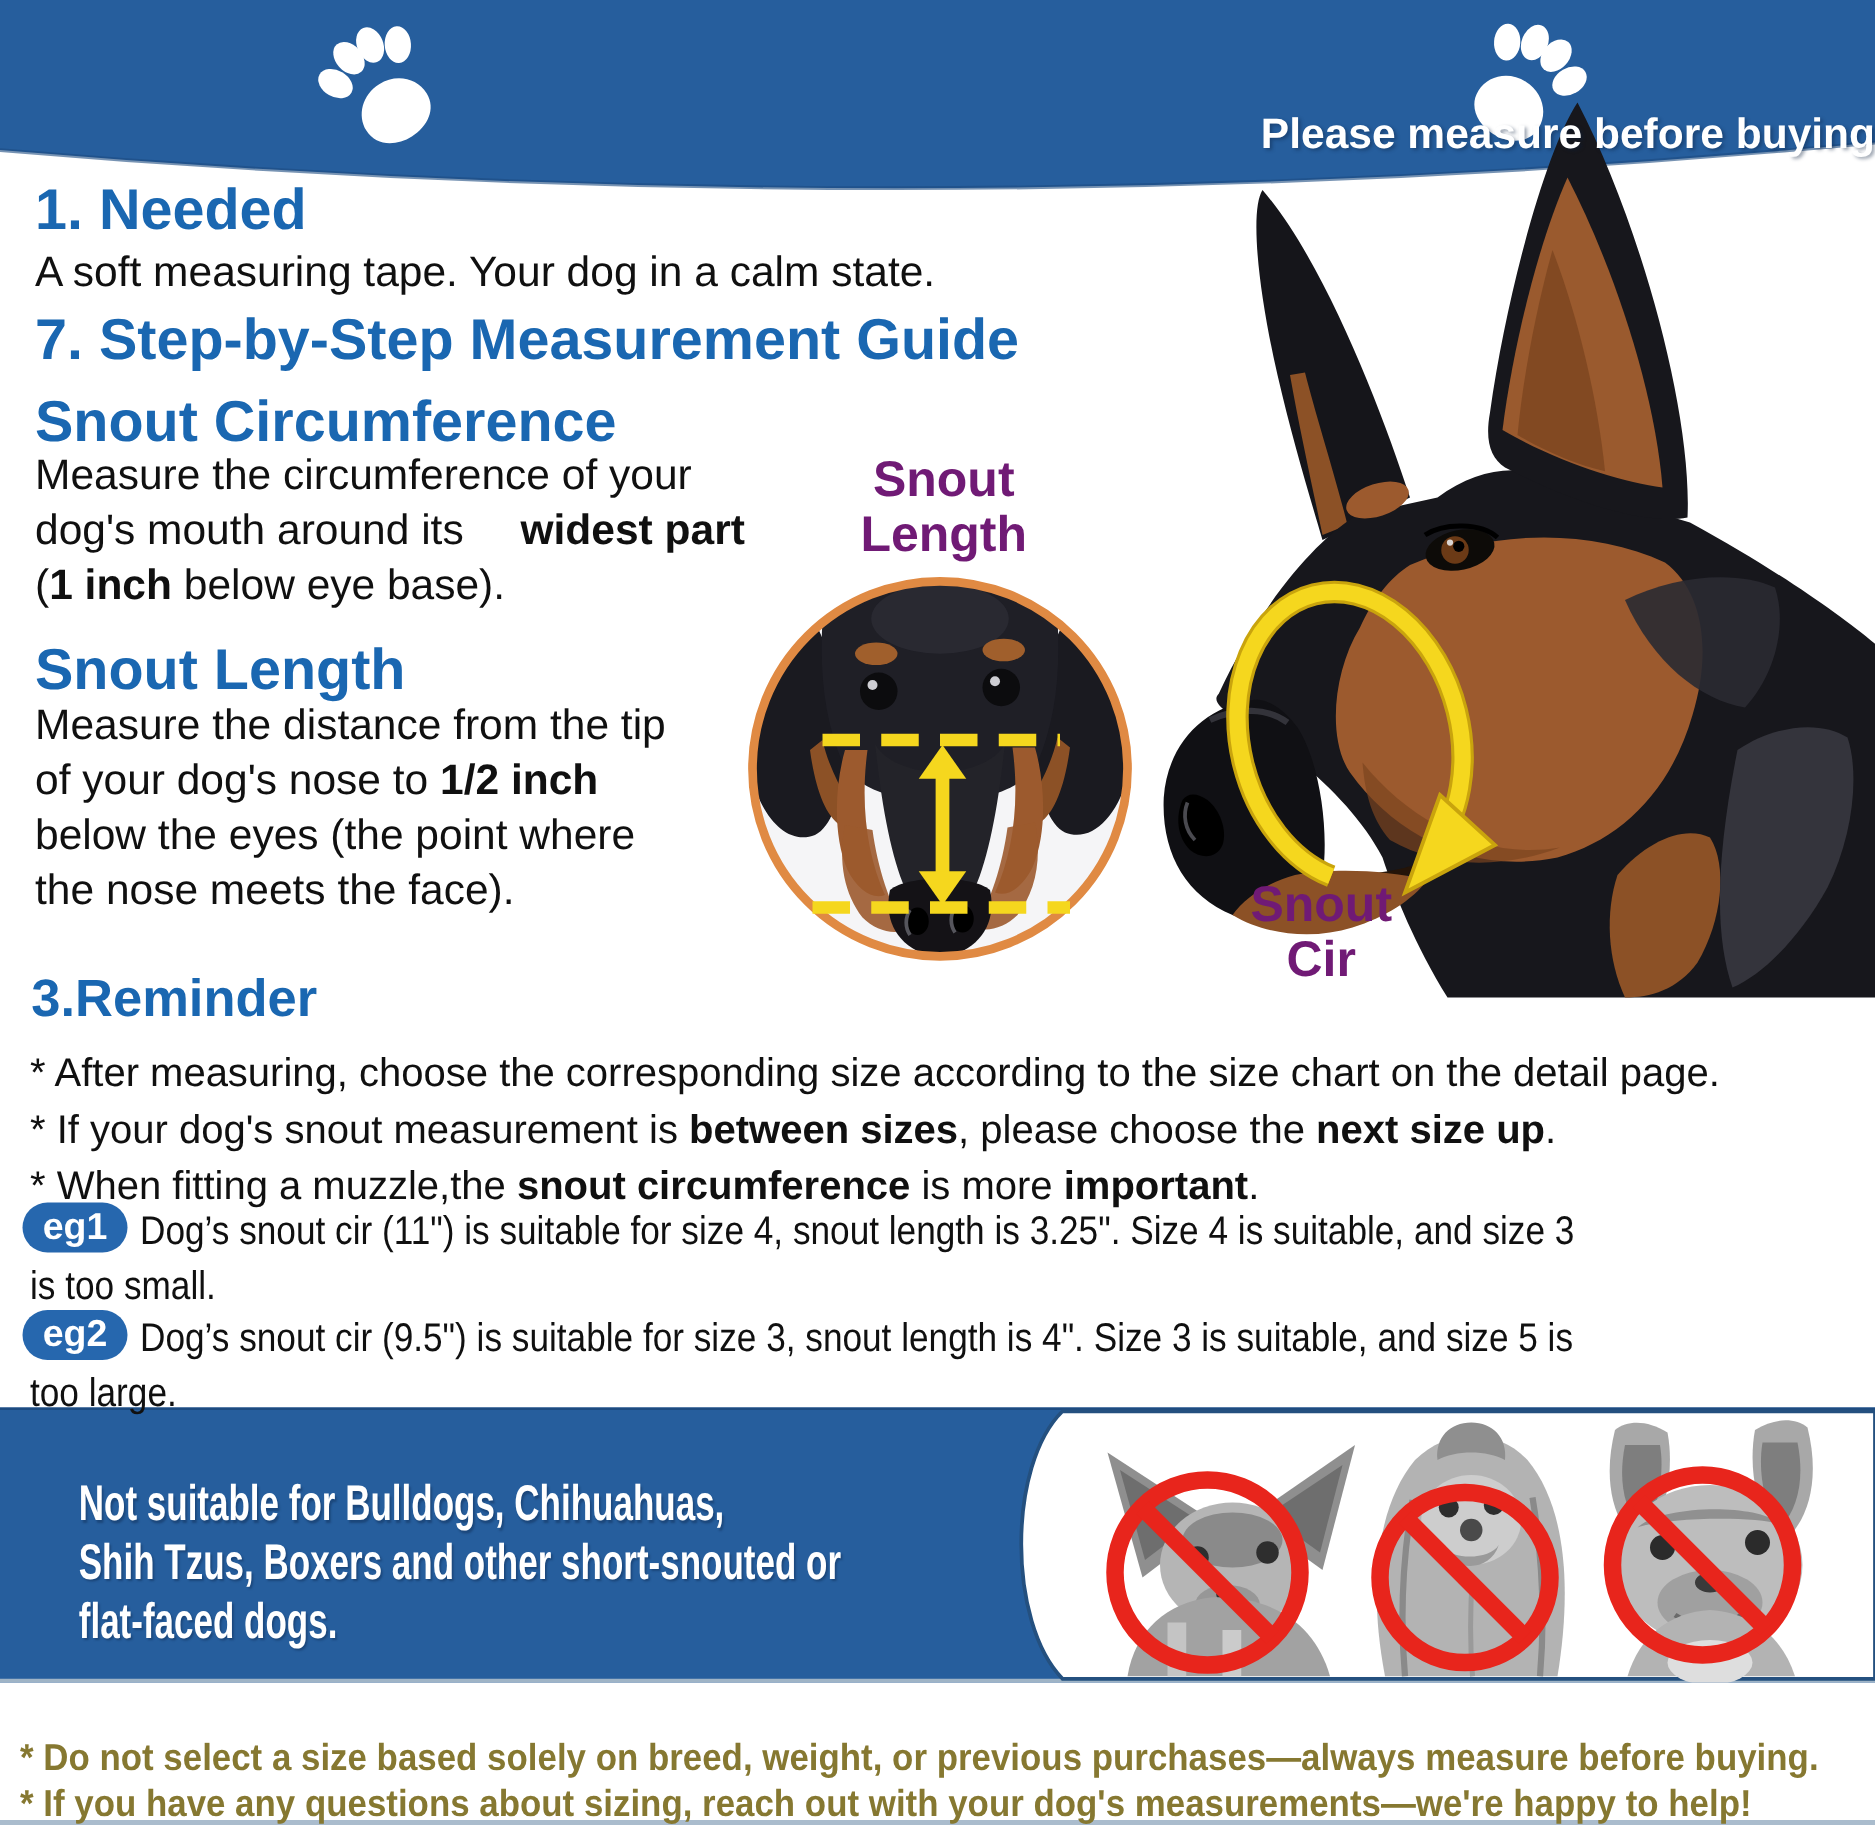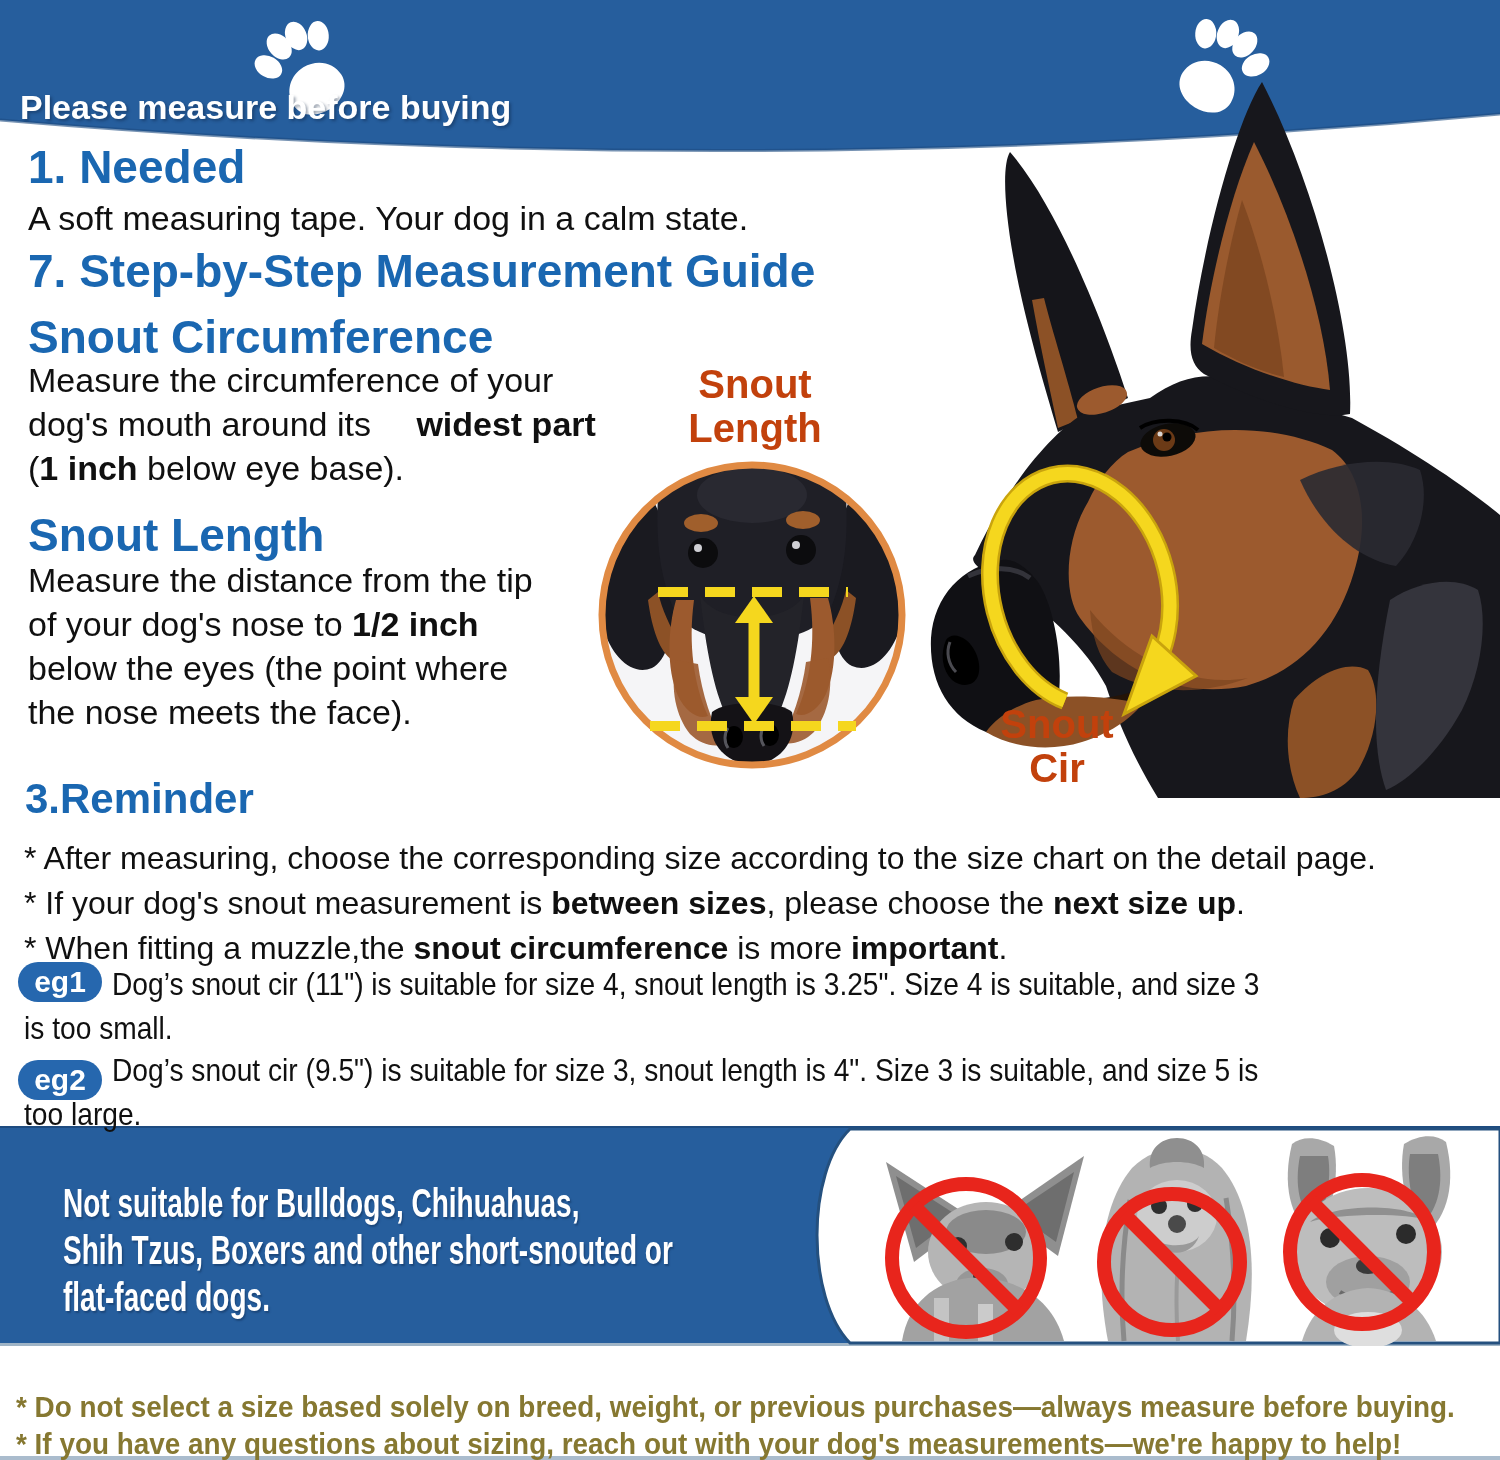--- a/index.html
+++ b/index.html
@@ -4,28 +4,28 @@
 <style>
   html,body{margin:0;padding:0;background:#fff;}
   .page{position:relative;width:1500px;height:1460px;background:#ffffff;overflow:hidden;
         font-family:"Liberation Sans","DejaVu Sans",sans-serif;}
   .abs{position:absolute;}
   svg{display:block;}
   
   .hdr-title{left:20px;top:14px;width:1480px;text-align:center;color:#fff;
              font-size:62px;font-weight:bold;letter-spacing:0;z-index:5;
              text-shadow:3px 3px 4px rgba(10,30,60,.45);}
-  .hdr-sub{left:20px;top:88px;width:1480px;text-align:left;color:#fff;
+  .hdr-sub{left:20px;top:88px;width:1480px;text-align:right;color:#fff;
            font-size:34px;font-weight:bold;z-index:5;text-shadow:2px 2px 3px rgba(10,30,60,.4);}
   
   .h-blue{color:#1a67b1;font-weight:bold;font-size:46px;line-height:42px;}
   .h-big{font-size:42px;}
   .body-txt{color:#101010;font-size:34px;line-height:44px;}
   .body-line{white-space:nowrap;}
-  .lbl{color:#c2410c;font-weight:bold;font-size:40px;line-height:44px;text-align:center;}
+  .lbl{color:#701a75;font-weight:bold;font-size:40px;line-height:44px;text-align:center;}
   .bullets{color:#101010;font-size:32px;line-height:45px;}
   .eg-badge{background:#2667ae;color:#fff;font-weight:bold;font-size:30px;width:84px;height:40px;
             border-radius:20px;display:flex;align-items:center;justify-content:center;z-index:4;}
   .eg-text{color:#101010;font-size:32px;white-space:nowrap;transform:scaleX(.88);transform-origin:0 0;}
   
   .banner{left:0;top:1126px;width:1500px;height:220px;background:#265e9d;z-index:1;
           border-top:2px solid #1d4b80;border-bottom:3px solid #9fb4c6;box-sizing:border-box;}
   .banner-text{left:63px;top:1180px;z-index:3;color:#fff;font-weight:bold;font-size:40px;line-height:47px;
                transform:scaleX(.70);transform-origin:0 0;text-shadow:2px 2px 2px rgba(10,30,60,.35);}
   .banner-text div{white-space:nowrap;}
@@ -175,21 +175,21 @@
   <div class="abs bullets z4" style="left:24px;top:836px;">
     <div class="body-line"><span>* After measuring, choose the corresponding size according to the size chart on the detail page.</span></div>
     <div class="body-line"><span>* If your dog's snout measurement is </span><span style="font-weight: bold;">between sizes</span><span>, please choose the </span><span style="font-weight: bold;">next size up</span><span>.</span></div>
     <div class="body-line"><span>* When fitting a muzzle,the </span><span style="font-weight: bold;">snout circumference</span><span> is more </span><span style="font-weight: bold;">important</span><span>.</span></div>
   </div>
 
   <div class="abs eg-badge" style="left:18px;top:962px;">eg1</div>
   <div class="abs eg-text z4" style="left:112px;top:966px;">Dog’s snout cir (11") is suitable for size 4, snout length is 3.25". Size 4 is suitable, and size 3</div>
   <div class="abs eg-text z4" style="left:24px;top:1010px;">is too small.</div>
 
-  <div class="abs eg-badge" style="left:18px;top:1048px;margin-top:12px;">eg2</div>
+  <div class="abs eg-badge" style="left:18px;top:1048px;">eg2</div>
   <div class="abs eg-text z4" style="left:112px;top:1052px;">Dog’s snout cir (9.5") is suitable for size 3, snout length is 4". Size 3 is suitable, and size 5 is</div>
   <div class="abs eg-text z4" style="left:24px;top:1096px;">too large.</div>
 
   <div class="abs banner"></div>
   <div class="abs banner-text">
     <div>Not suitable for Bulldogs, Chihuahuas,</div>
     <div>Shih Tzus, Boxers and other short-snouted or</div>
     <div>flat-faced dogs.</div>
   </div>
 

